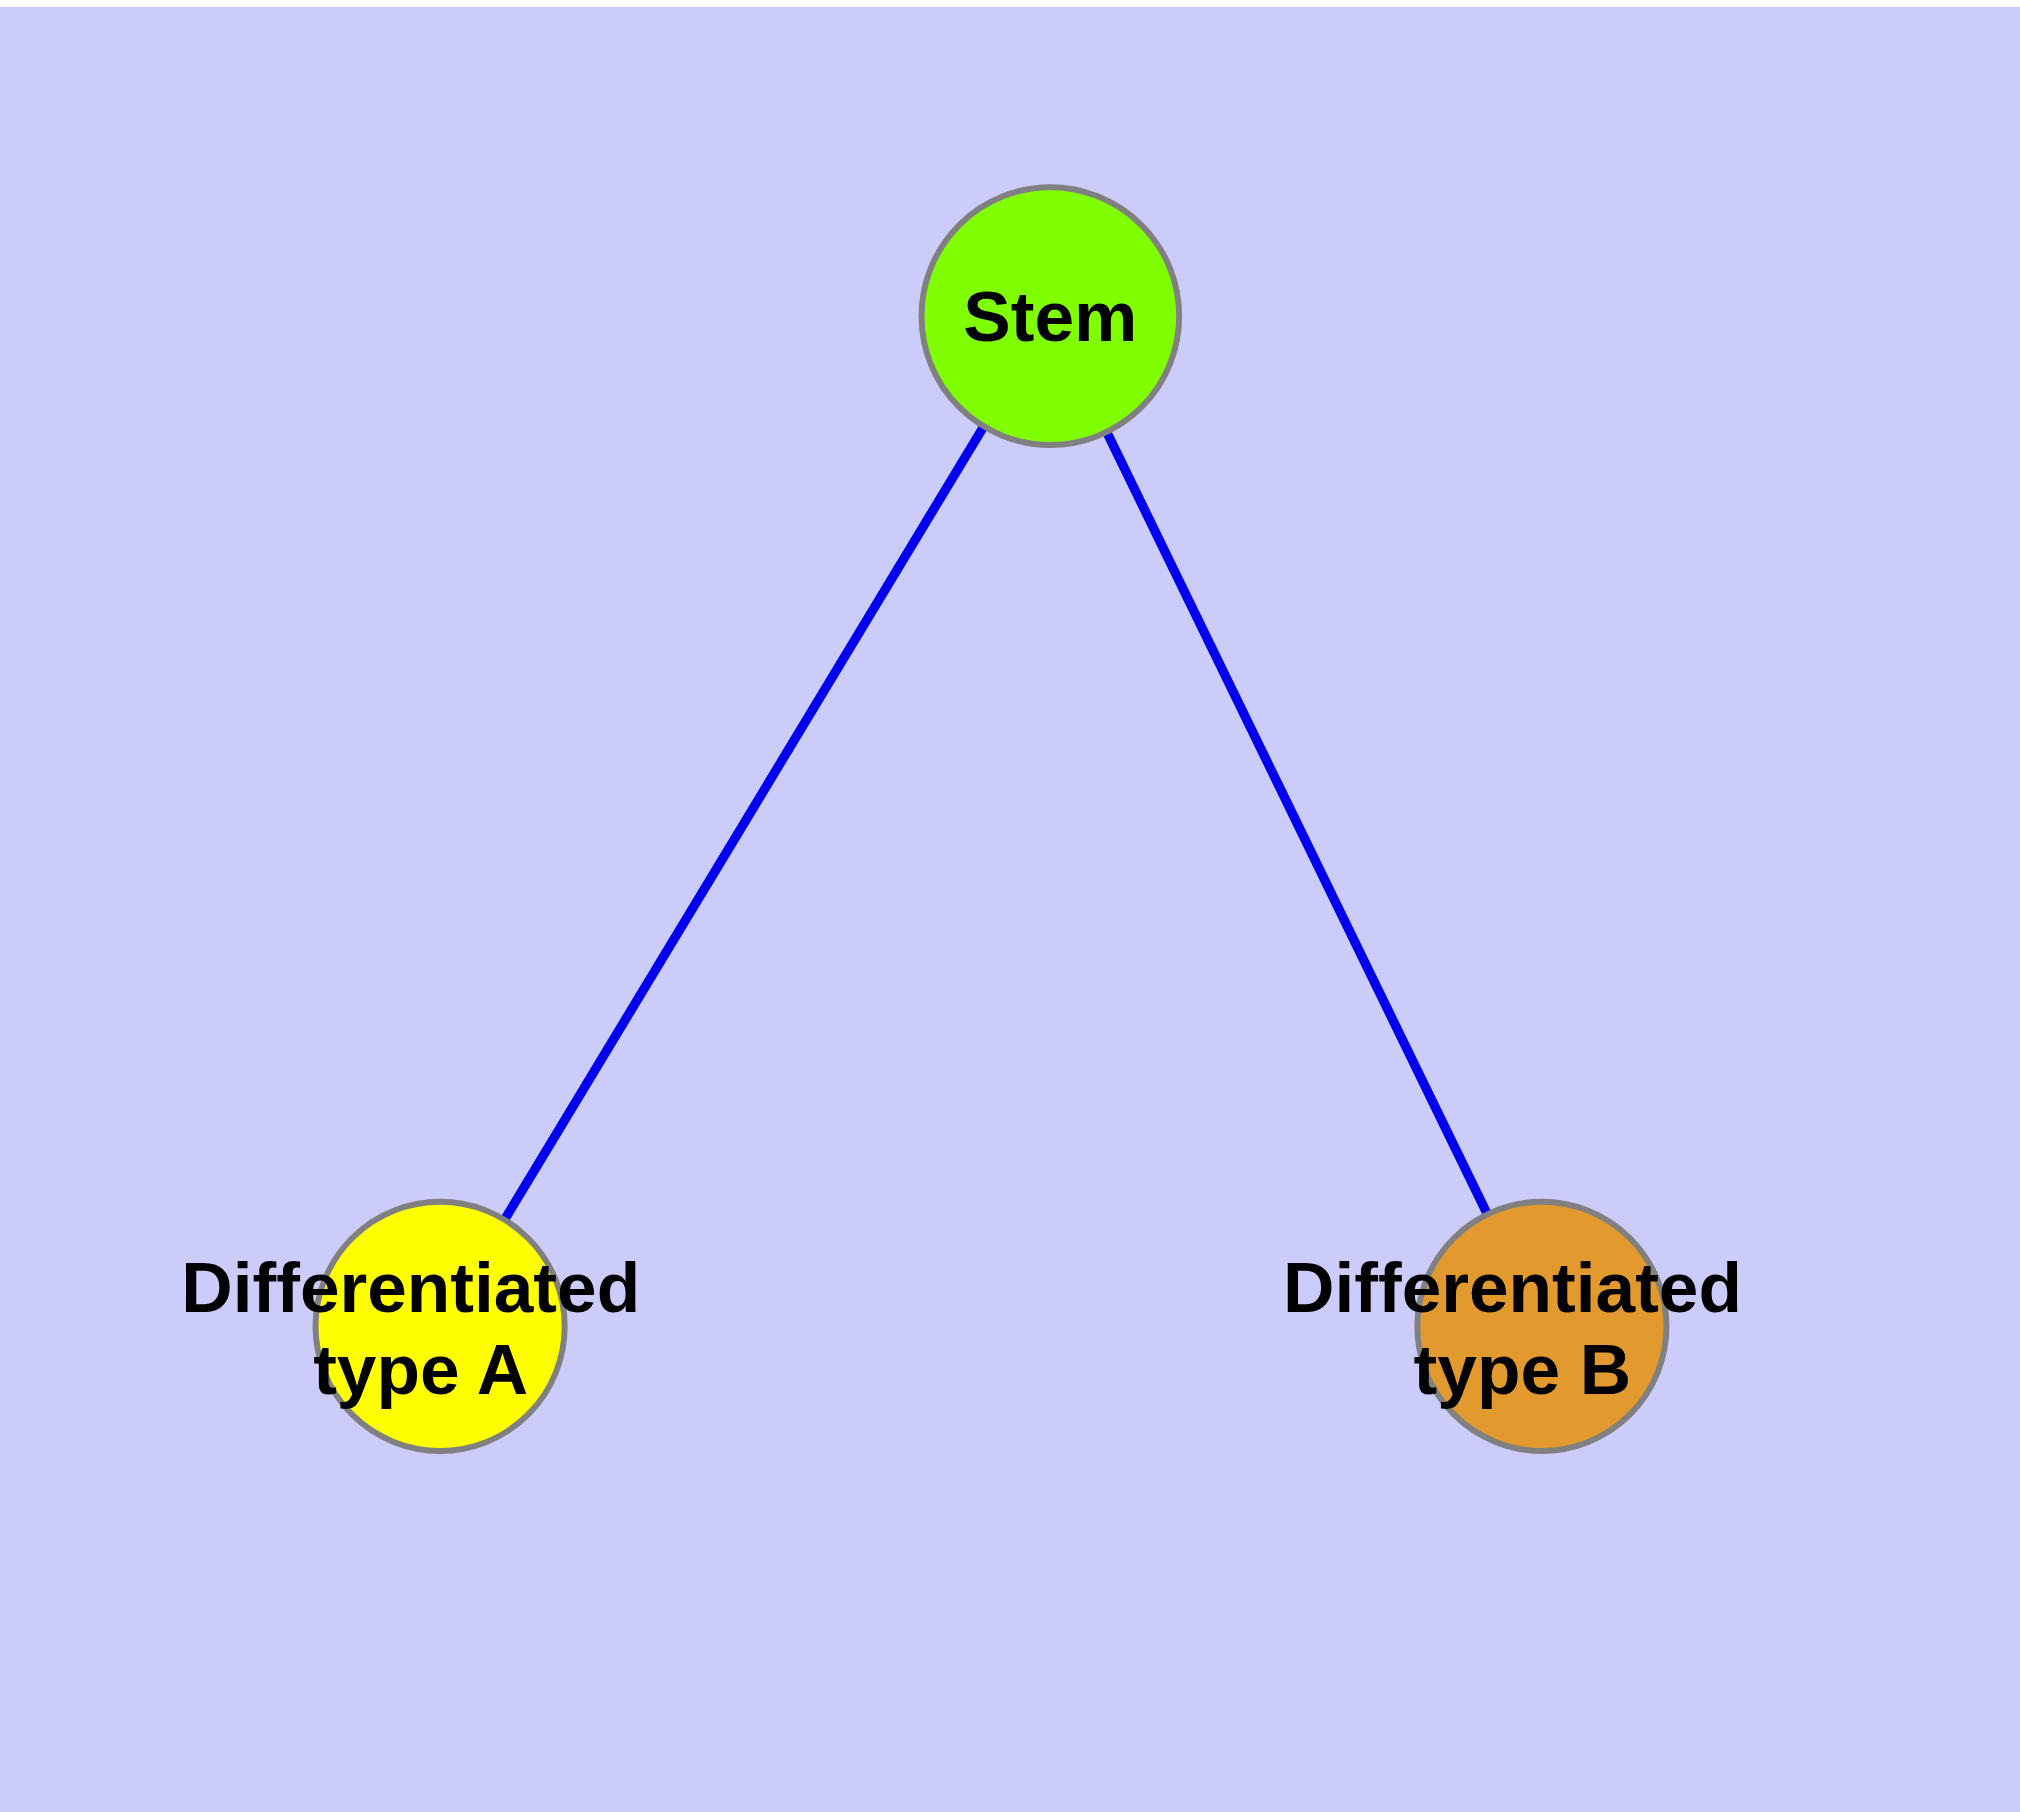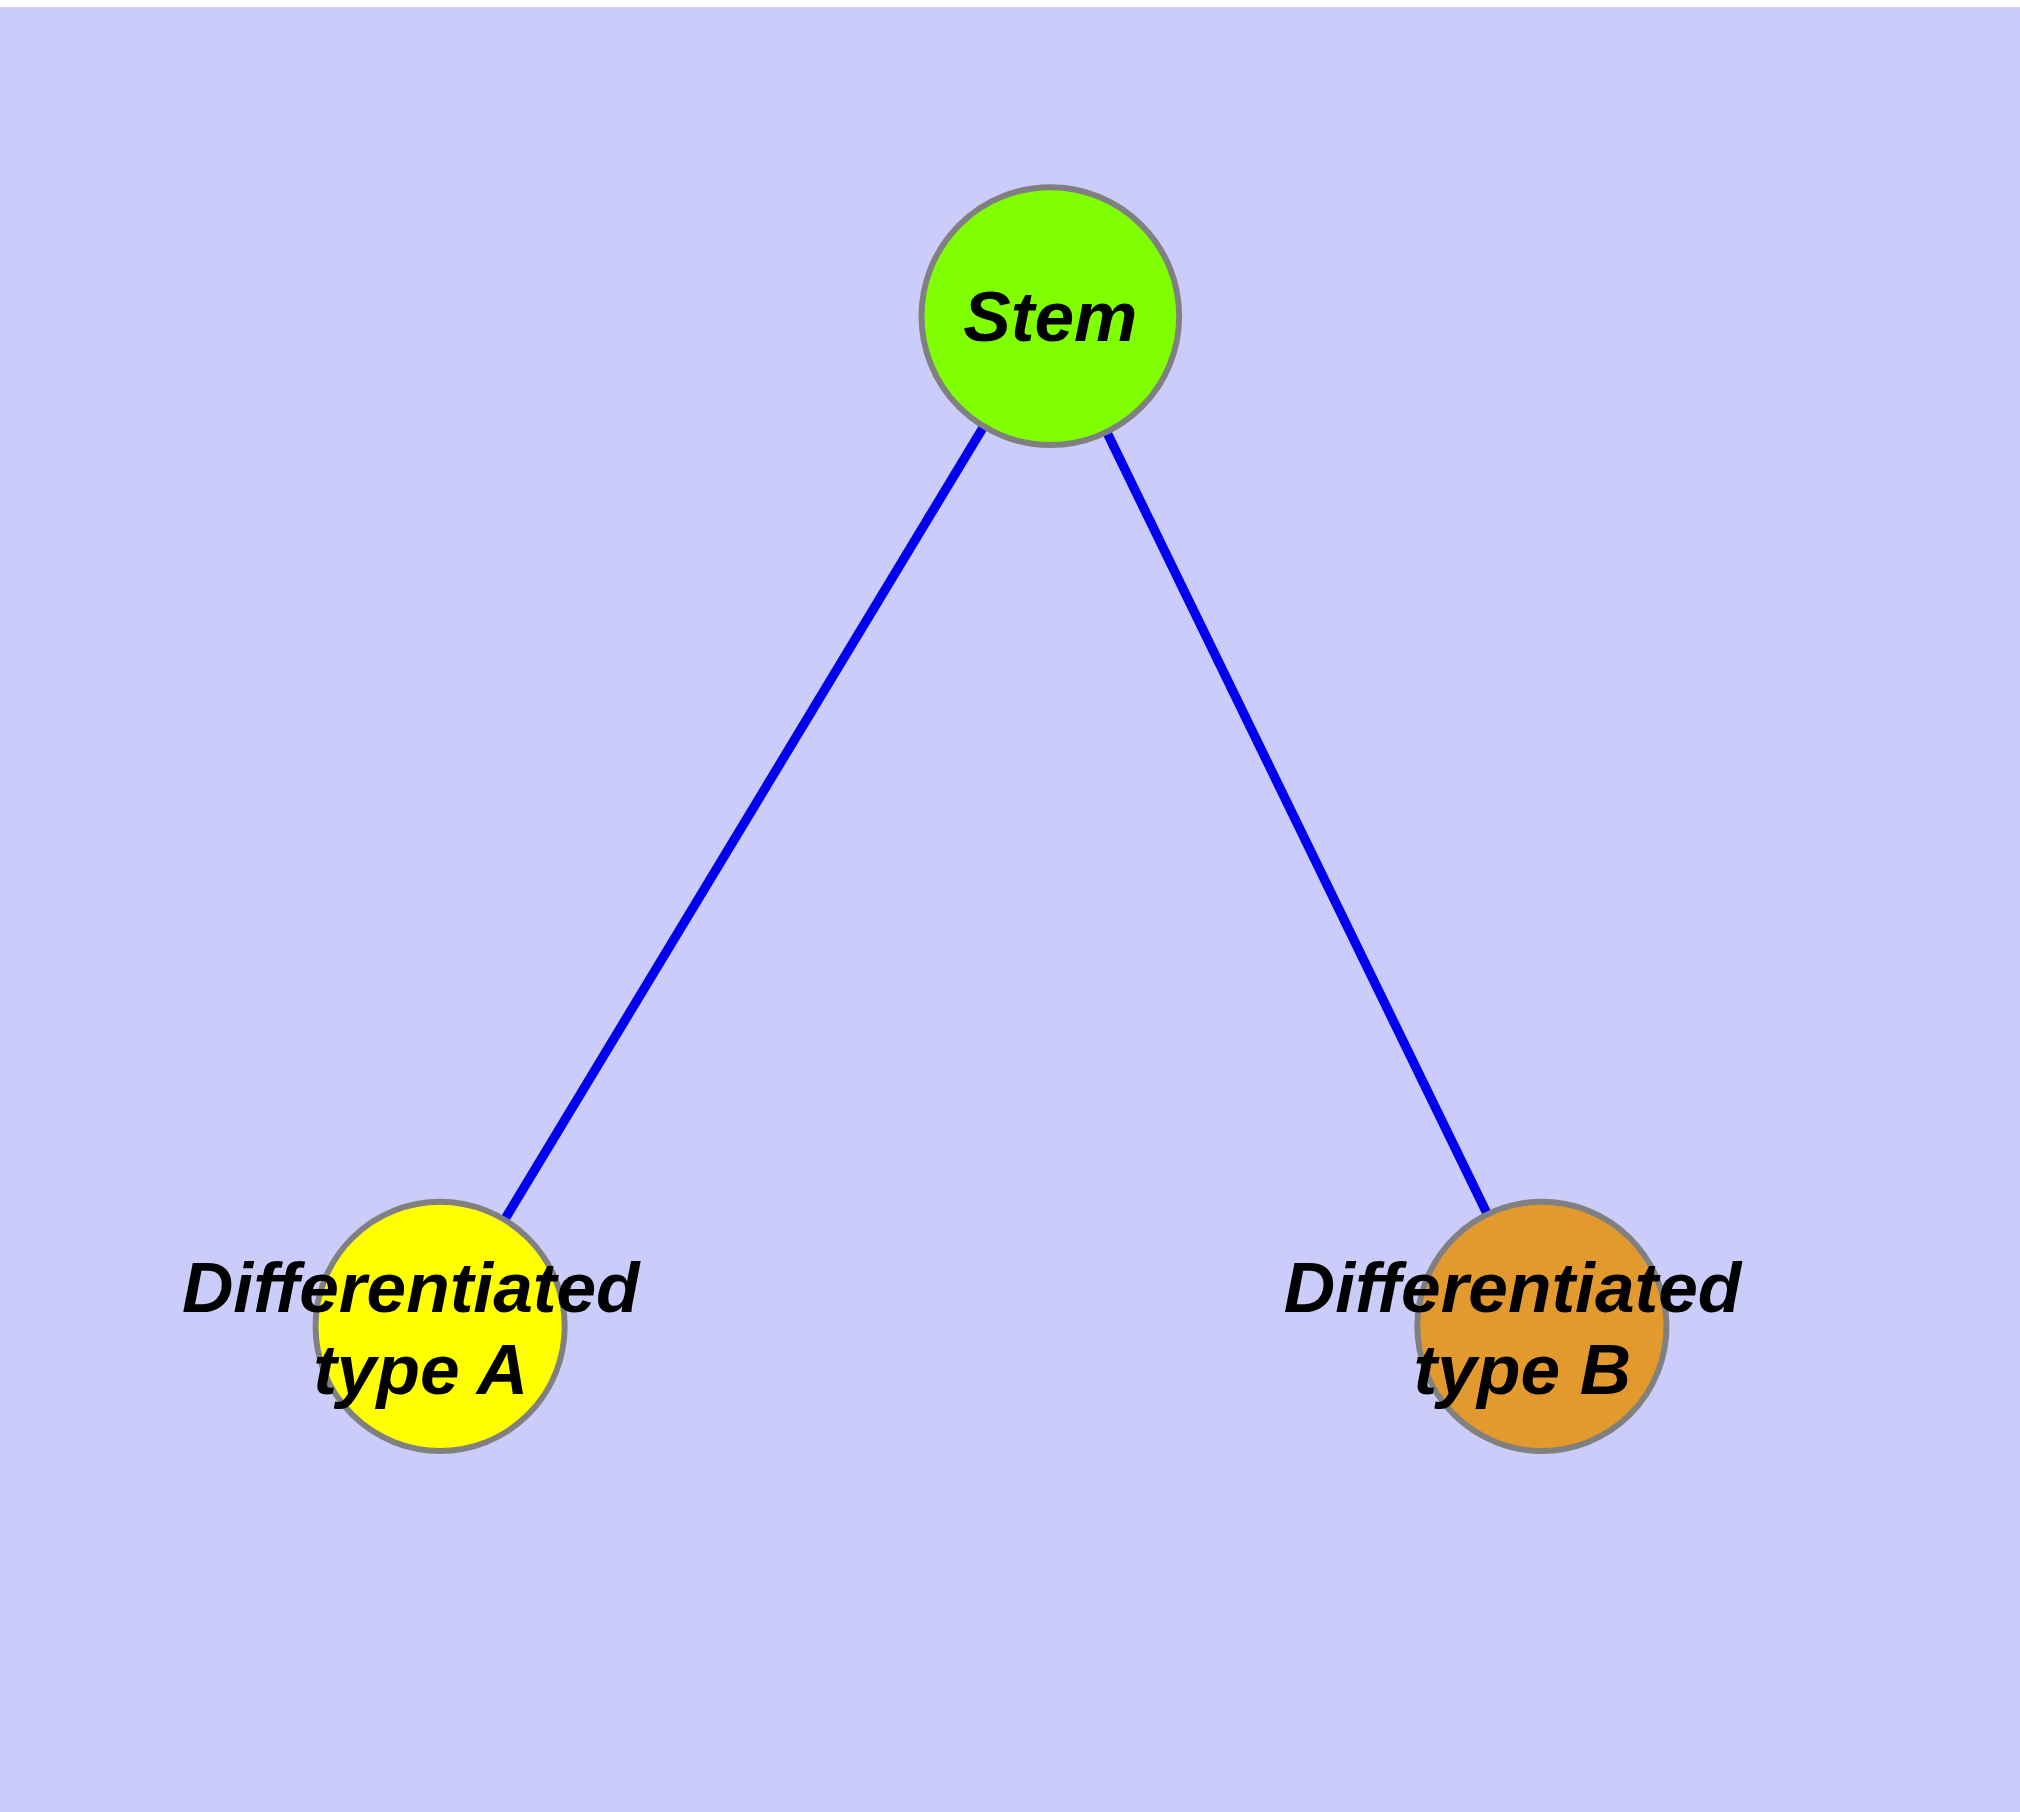--- a/index.html
+++ b/index.html
@@ -8,21 +8,20 @@
     padding: 0;
     background: #ffffff;
   }
   #canvas {
     position: relative;
     width: 2021px;
     height: 1812px;
     overflow: hidden;
     background: #ffffff;
     font-family: "Liberation Sans", sans-serif;
-    font-style: italic;
   }
   #plot-background {
     position: absolute;
     left: 0;
     top: 6.8px;
     width: 2021px;
     height: 1805px;
     background: #ccccfa;
   }
   #graph-svg {

